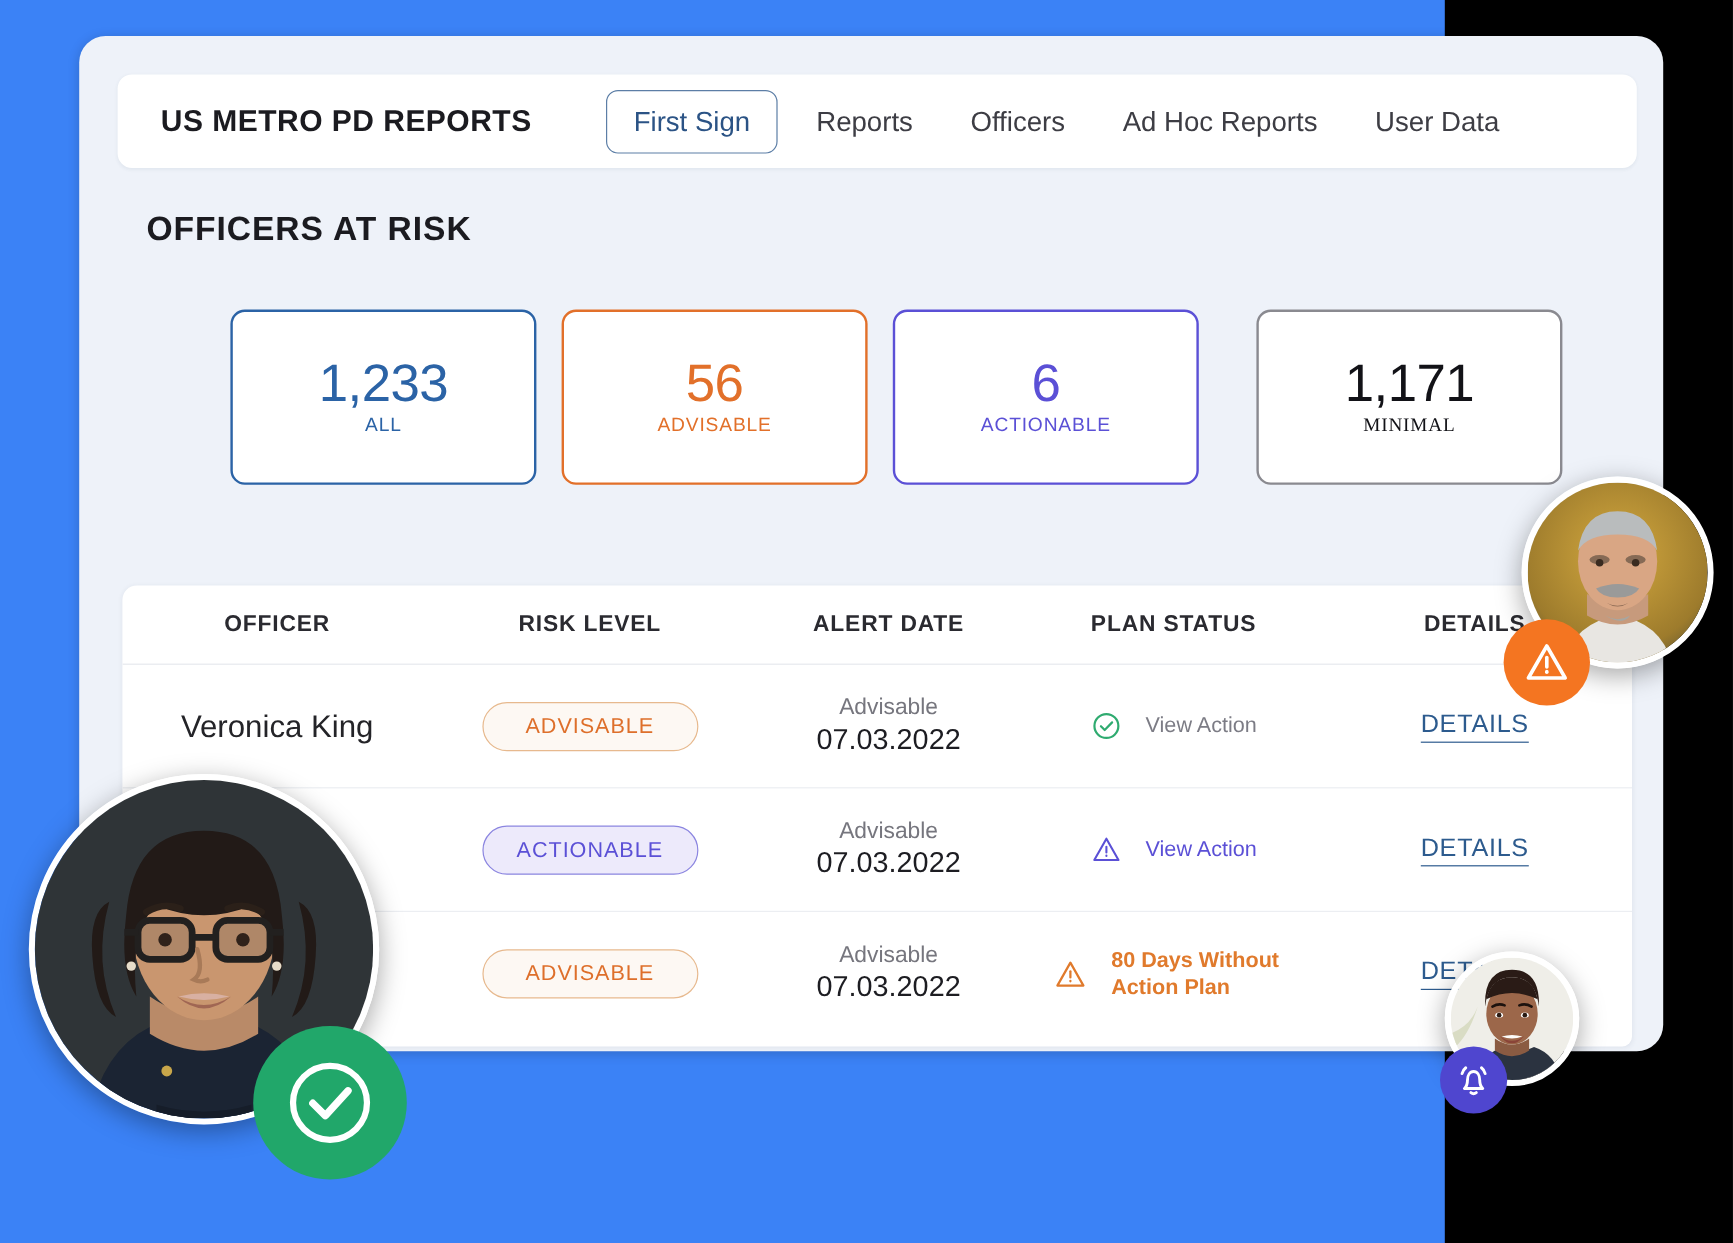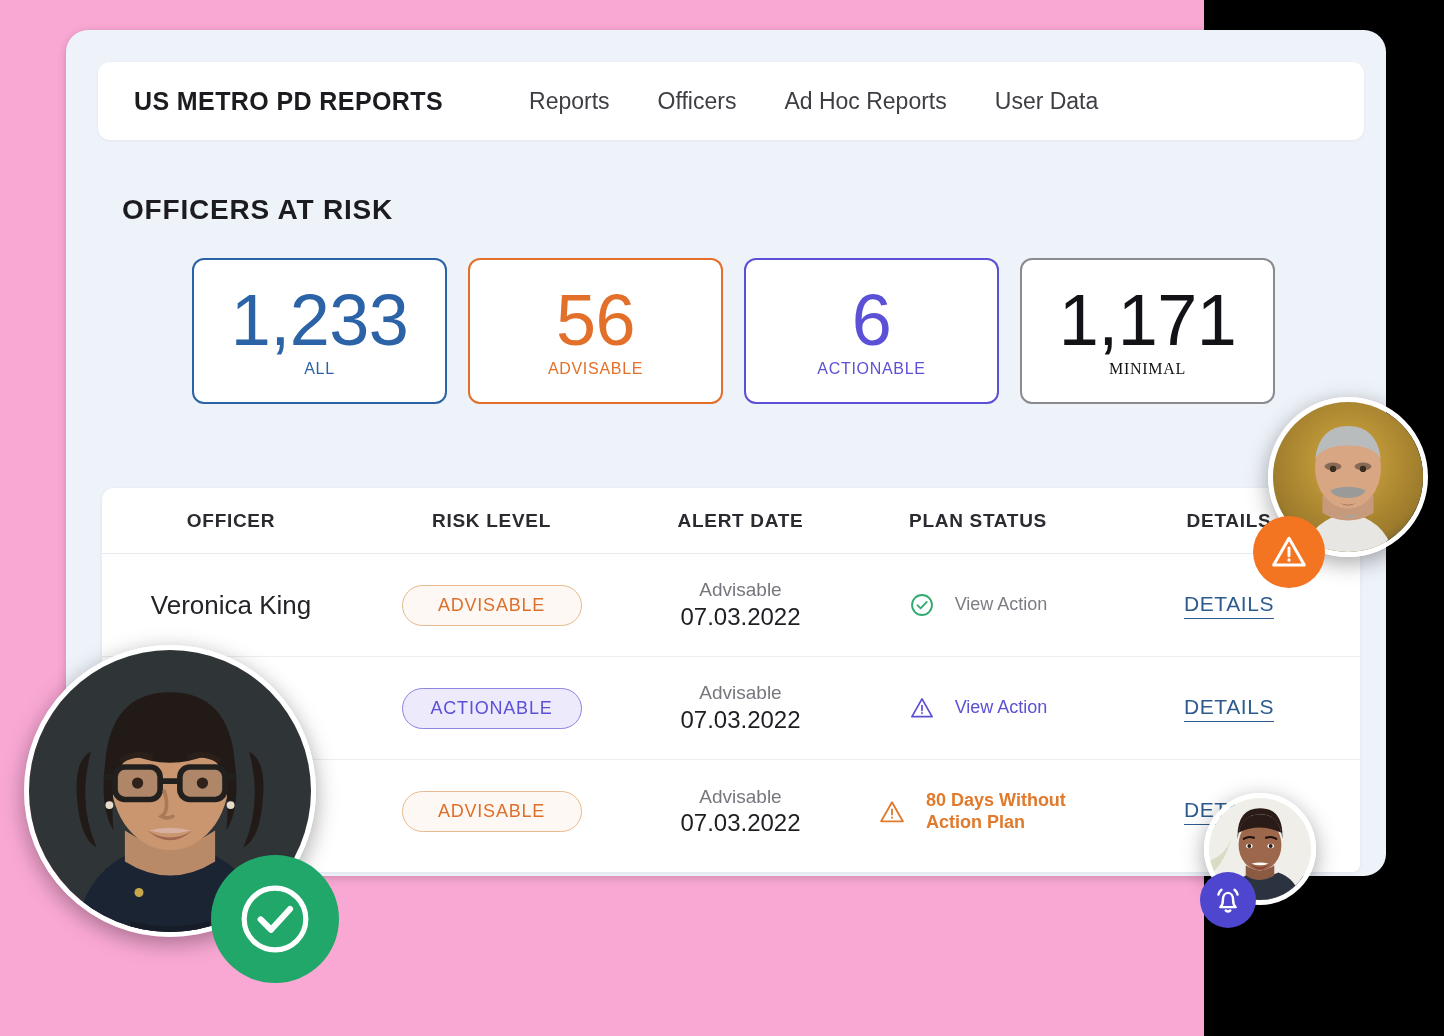--- a/index.html
+++ b/index.html
@@ -9,21 +9,21 @@
     height: 1036px;
     background: #000000;
     font-family: "Liberation Sans", sans-serif;
     overflow: hidden;
   }
 
   #root {
     position: relative;
     width: 1204px;
     height: 1036px;
-    background: #f9a8d4;
+    background: #3b82f6;
   }
 
   
   .app-panel {
     position: absolute;
     left: 66px;
     top: 30px;
     width: 1320px;
     height: 846px;
     background: #eef2f9;
@@ -75,21 +75,21 @@
     border: 1.6px solid #5c7ea6;
     border-radius: 10px;
     padding: 14px 22px;
     margin-right: 8px;
   }
 
   
   .section-title {
     position: absolute;
     left: 56px;
-    top: 164px;
+    top: 145px;
     font-size: 28px;
     font-weight: 700;
     letter-spacing: 0.8px;
     color: #1b1b20;
   }
 
   
   .stats {
     position: absolute;
     left: 126px;
@@ -105,21 +105,21 @@
     border-radius: 12px;
     border: 2.5px solid #ccc;
     display: flex;
     flex-direction: column;
     align-items: center;
     justify-content: center;
     cursor: pointer;
   }
 
   .stat-value {
-    font-size: 72px;
+    font-size: 44px;
     font-weight: 400;
     line-height: 1.02;
     letter-spacing: -0.5px;
   }
 
   .stat-label {
     font-size: 16px;
     letter-spacing: 0.7px;
     margin-top: 3px;
   }
@@ -249,20 +249,21 @@
 </head>
 <body>
 
 <div id="root">
 
   <div class="app-panel">
 
     <div class="header-bar">
       <div class="brand-title">US METRO PD REPORTS</div>
       <div class="nav">
+        <div class="nav-tab active">First Sign</div>
         <div class="nav-tab">Reports</div>
         <div class="nav-tab">Officers</div>
         <div class="nav-tab">Ad Hoc Reports</div>
         <div class="nav-tab">User Data</div>
       </div>
     </div>
 
     <div class="section-title">OFFICERS AT RISK</div>
 
     <div class="stats">
@@ -271,21 +272,21 @@
         <div class="stat-label" style="color: rgb(43, 99, 166);">ALL</div>
       </div>
       <div class="stat-card" style="border-color: rgb(226, 112, 42); justify-content: center;">
         <div class="stat-value" style="color: rgb(226, 112, 42);">56</div>
         <div class="stat-label" style="color: rgb(226, 112, 42);">ADVISABLE</div>
       </div>
       <div class="stat-card" style="border-color: rgb(91, 80, 214);">
         <div class="stat-value" style="color: rgb(91, 80, 214);">6</div>
         <div class="stat-label" style="color: rgb(91, 80, 214);">ACTIONABLE</div>
       </div>
-      <div class="stat-card" style="border-color: rgb(138, 138, 144);">
+      <div class="stat-card" style="border-color: rgb(138, 138, 144); margin-left: 27px;">
         <div class="stat-value" style="color: rgb(18, 18, 23);">1,171</div>
         <div class="stat-label" style="color: rgb(18, 18, 23); font-family: Liberation Serif, serif;">MINIMAL</div>
       </div>
     </div>
 
     <div class="table-card">
 
       <div class="t-row t-head">
         <div class="cell c-officer">OFFICER</div>
         <div class="cell c-risk">RISK LEVEL</div>

